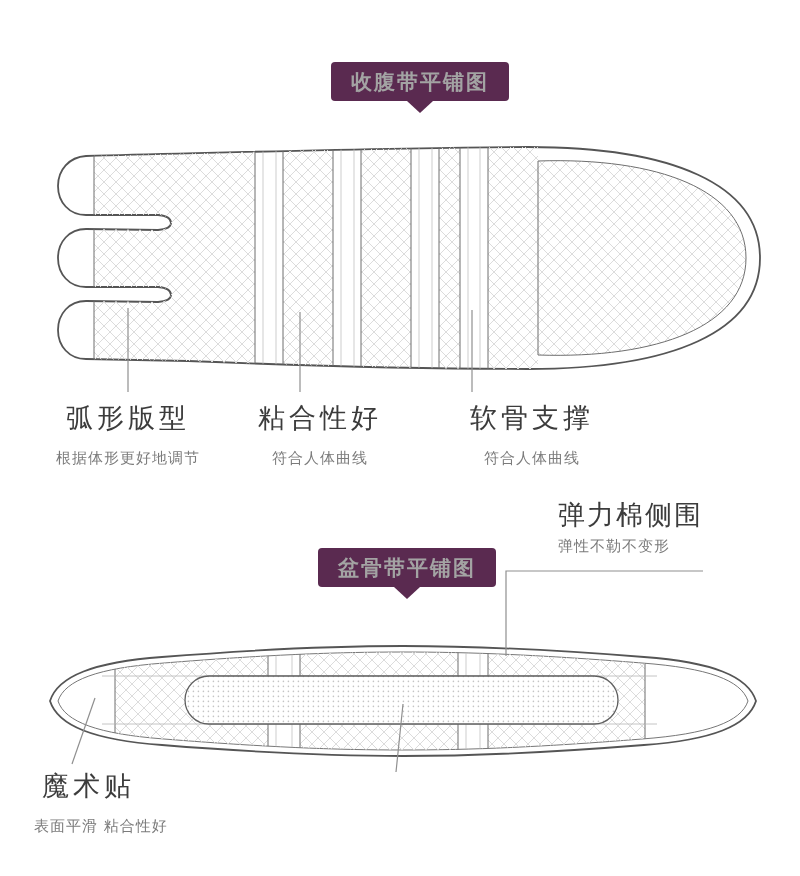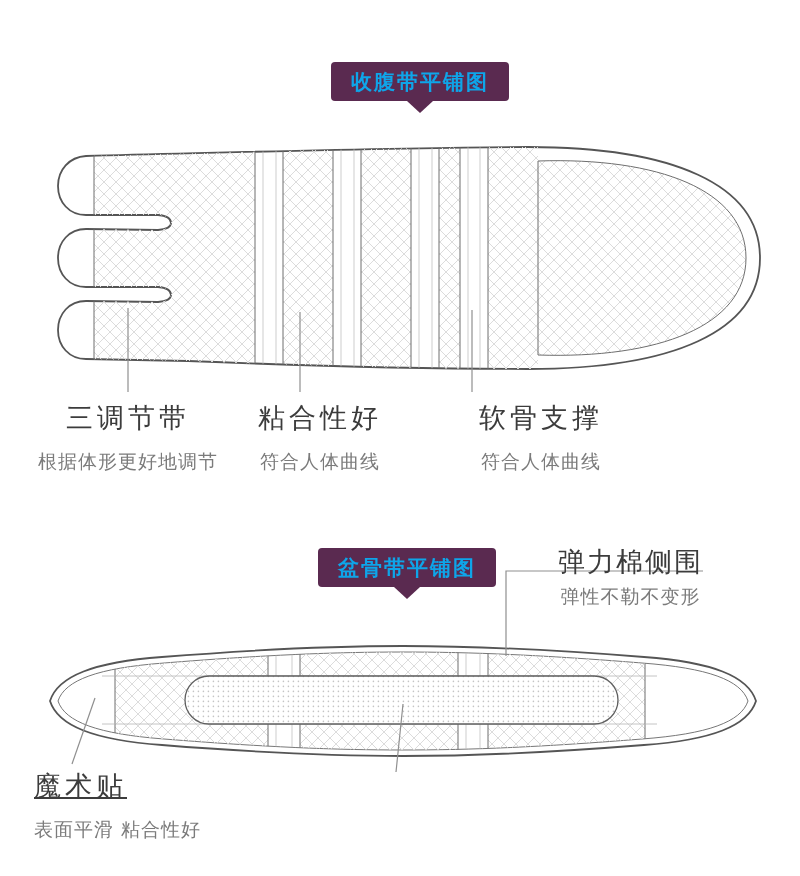--- a/index.html
+++ b/index.html
@@ -1,46 +1,46 @@
 <!DOCTYPE html>
 <html><head>
 <meta charset="utf-8">
 <style>
   * { margin:0; padding:0; box-sizing:border-box; }
   html,body { background:#ffffff; }
   body { font-family:"DejaVu Sans","Liberation Sans",sans-serif; }
   .canvas { position:relative; width:800px; height:876px; background:#fff; overflow:hidden; }
 
   .badge { position:absolute; display:flex; align-items:center; justify-content:center;
-           background:#5a2a50; color:#0ea5e9; font-weight:bold; font-size:21px;
+           background:#5a2a50; color:#a3a3a3; font-weight:bold; font-size:21px;
            letter-spacing:2px; border-radius:4px; }
   .badge-top    { left:331px; top:62px;  width:178px; height:39px; }
   .badge-bottom { left:318px; top:548px; width:178px; height:39px; }
   .badge-arrow { position:absolute; left:50%; top:100%; transform:translateX(-50%);
                  width:0; height:0; border-left:13px solid transparent;
                  border-right:13px solid transparent; border-top:12px solid #5a2a50; }
 
   .illu { position:absolute; }
   .illu-top    { left:38px; top:140px; }
   .illu-bottom { left:42px; top:630px; }
   .overlay { position:absolute; left:0; top:0; pointer-events:none; }
 
   .feature { position:absolute; text-align:center; }
   .feature-title { font-size:27px; color:#3c3c3c; letter-spacing:4px; font-weight:500; }
-  .feature-sub   { font-size:19px; color:#7b7b7b; letter-spacing:1px; margin-top:13px; }
+  .feature-sub   { font-size:15px; color:#7b7b7b; letter-spacing:1px; margin-top:13px; }
   .feature-1 { left:30px;  top:400px; width:196px; }
   .feature-2 { left:222px; top:400px; width:196px; }
-  .feature-3 { left:441px; top:400px; width:200px; }
+  .feature-3 { left:432px; top:400px; width:200px; }
 
-  .side-callout { position:absolute; right:97px; top:544px; text-align:center; }
+  .side-callout { position:absolute; right:97px; top:497px; text-align:left; }
   .side-callout .feature-title { letter-spacing:2px; }
   .side-callout .feature-sub   { margin-top:4px; }
 
   .callout-velcro { position:absolute; left:34px; top:768px; text-align:left; }
-  .callout-velcro .feature-title { margin-left:0;text-decoration:underline; }
+  .callout-velcro .feature-title { margin-left:8px; }
 
   .callout-elastic { position:absolute; left:300px; top:776px; width:200px; text-align:center; }
 </style>
 </head>
 <body>
 
 <div class="canvas">
 
   <svg class="illu illu-top" width="726" height="240" viewBox="0 0 726 240">
     <defs>
@@ -100,21 +100,21 @@
     <span>收腹带平铺图</span>
     <span class="badge-arrow"></span>
   </div>
 
   <div class="badge badge-bottom">
     <span>盆骨带平铺图</span>
     <span class="badge-arrow"></span>
   </div>
 
   <div class="feature feature-1">
-    <div class="feature-title">三调节带</div>
+    <div class="feature-title">弧形版型</div>
     <div class="feature-sub">根据体形更好地调节</div>
   </div>
   <div class="feature feature-2">
     <div class="feature-title">粘合性好</div>
     <div class="feature-sub">符合人体曲线</div>
   </div>
   <div class="feature feature-3">
     <div class="feature-title">软骨支撑</div>
     <div class="feature-sub">符合人体曲线</div>
   </div>

